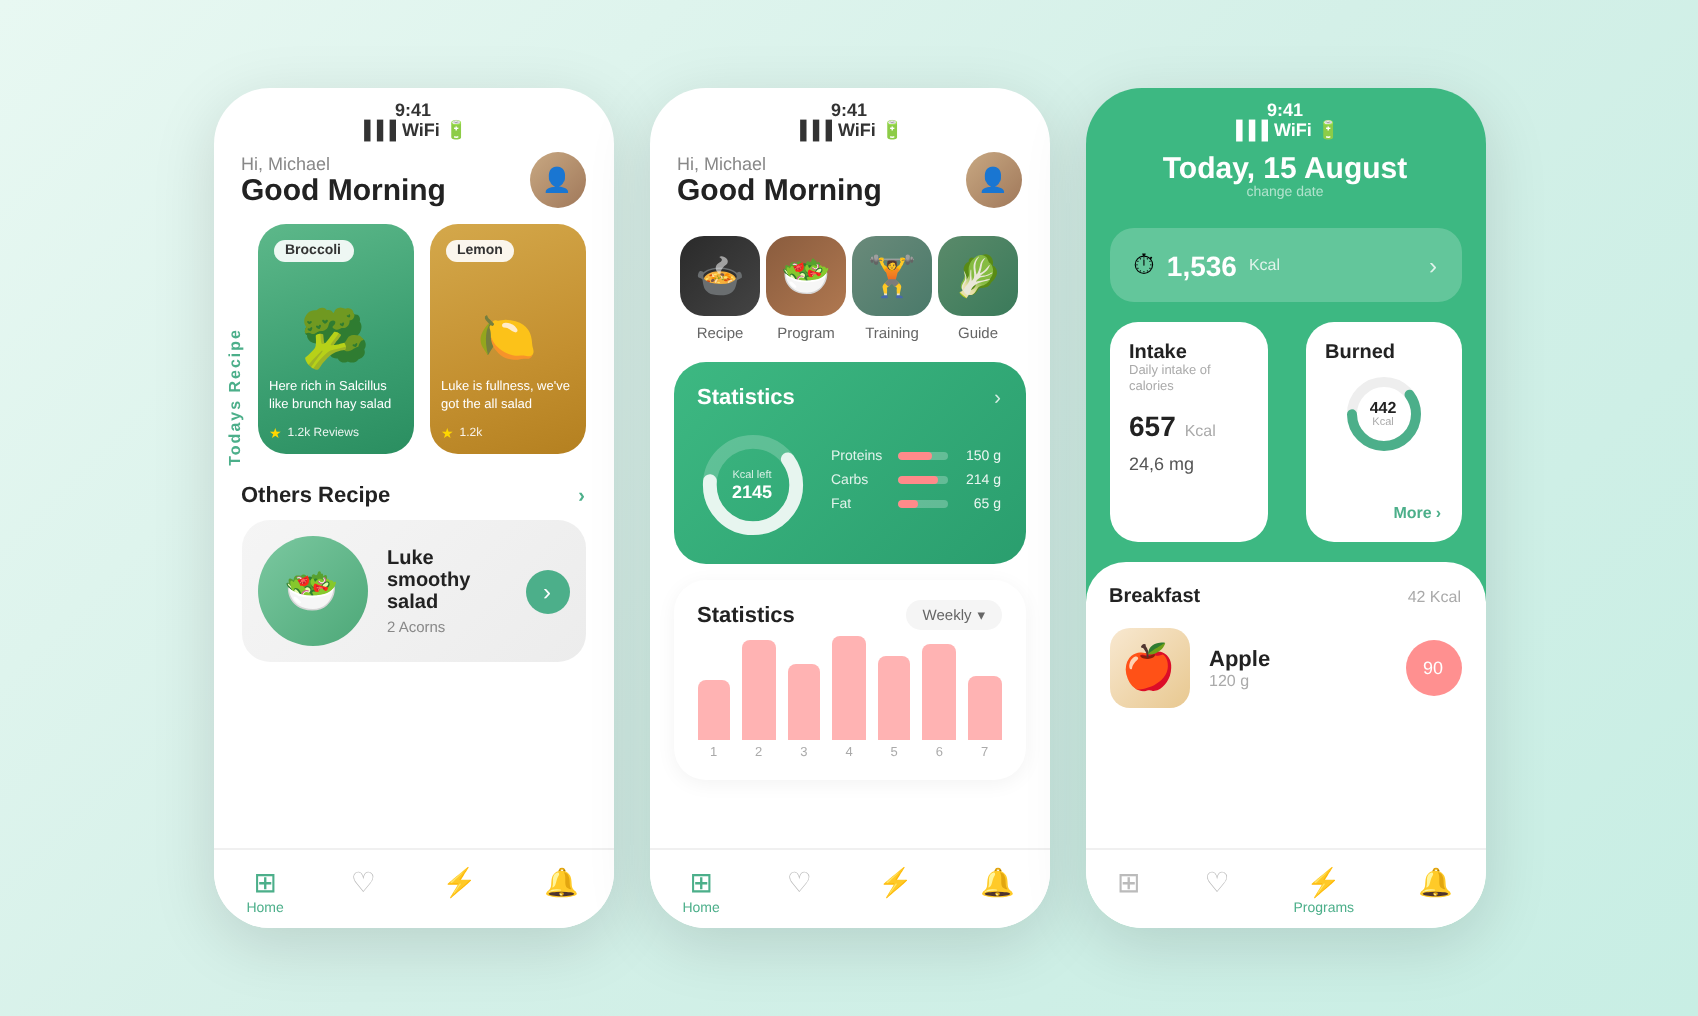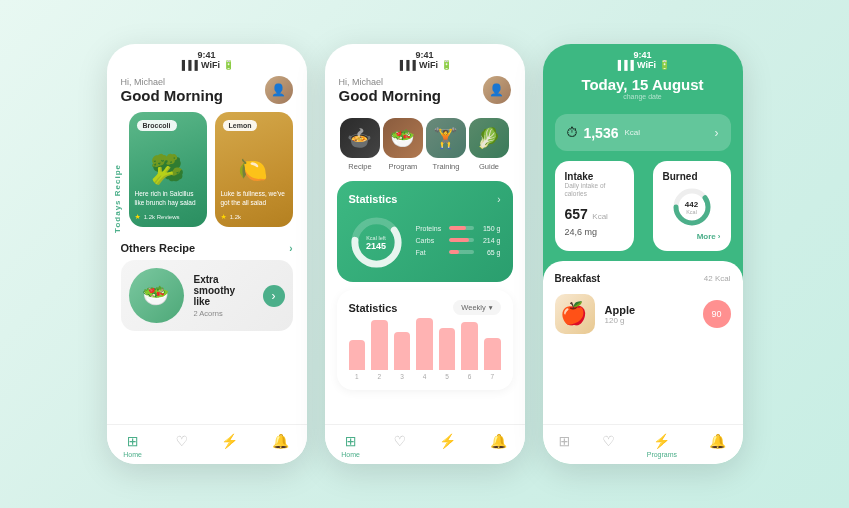--- a/index.html
+++ b/index.html
@@ -355,21 +355,21 @@
       transform: translate(-50%, -50%);
       text-align: center;
     }
     .p3-burned-val { font-size: 8px; font-weight: 800; color: #222; }
     .p3-burned-unit { font-size: 5.5px; color: #aaa; }
     .p3-more-btn {
       font-size: 8px;
       color: #4caf8a;
       font-weight: 600;
       align-self: flex-end;
-      display: flex; align-items: flex-end; gap: 2px;
+      display: flex; align-items: flex-end; gap: 2px; margin-top: 20px;
     }
     .p3-breakfast-header {
       display: flex;
       justify-content: space-between;
       align-items: center;
       margin-bottom: 10px;
     }
     .p3-breakfast-title { font-size: 10px; font-weight: 700; color: #222; }
     .p3-breakfast-kcal { font-size: 8px; color: #aaa; }
     .p3-food-item {
@@ -459,21 +459,21 @@
         </div>
       </div>
     </div>
     <div class="section-header">
       <span class="section-title">Others Recipe</span>
       <span class="section-arrow">›</span>
     </div>
     <div class="others-card">
       <div class="others-img">🥗</div>
       <div class="others-info">
-        <div class="others-name">Extra smoothy like</div>
+        <div class="others-name">Luke smoothy salad</div>
         <div class="others-sub">2 Acorns</div>
       </div>
       <div class="others-btn">›</div>
     </div>
     <div class="bottom-nav">
       <div class="nav-item active">
         <span class="nav-icon">⊞</span>
         <span>Home</span>
       </div>
       <div class="nav-item">

